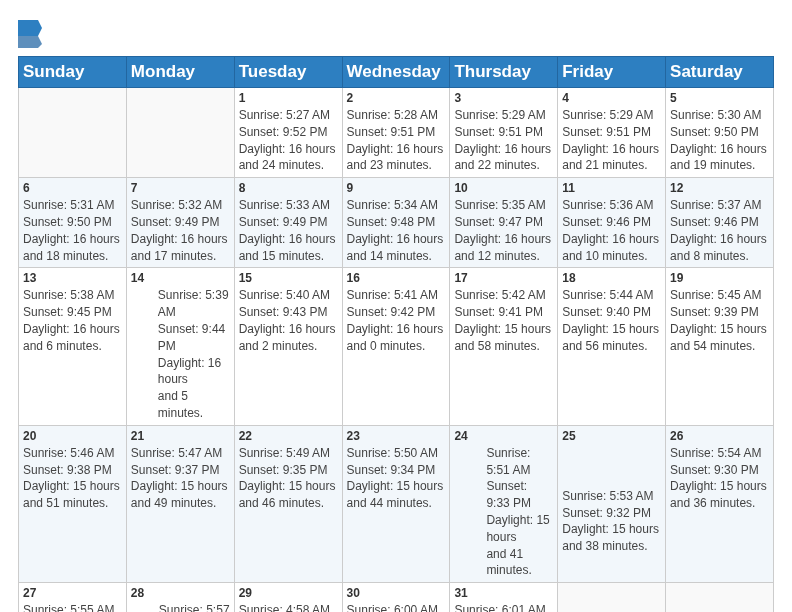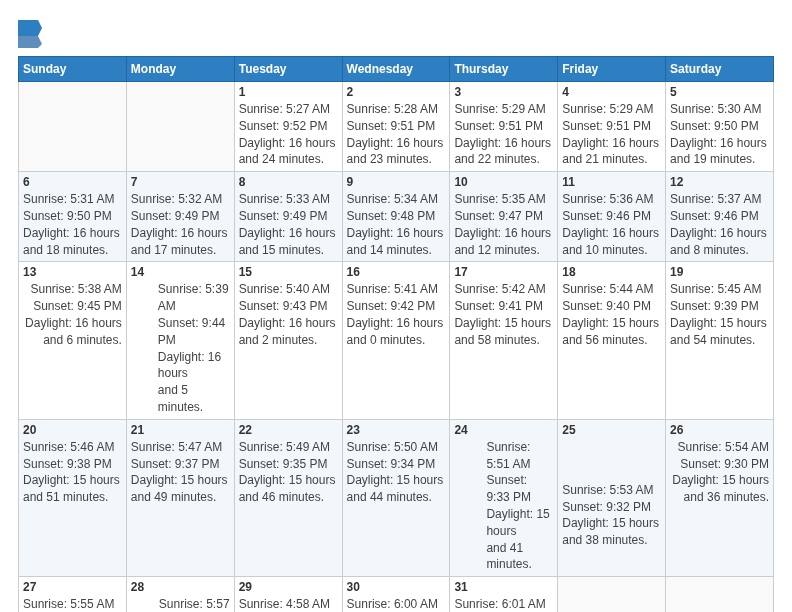--- a/index.html
+++ b/index.html
@@ -59,21 +59,21 @@
     .calendar {
       flex: 1;
       border: 1px solid #ccc;
       border-collapse: collapse;
       width: 100%;
       table-layout: fixed;
     }
     .calendar th {
       background: #2d7fc1;
       color: #fff;
-      font-size: 12px;
+      font-size: 17px;
       font-weight: bold;
       padding: 5px 4px;
       text-align: left;
       border: 1px solid #2266a0;
     }
     .calendar td {
       vertical-align: top;
       border: 1px solid #ccc;
       padding: 3px 4px;
       font-size: 9.5px;
@@ -218,21 +218,21 @@
             <span class="day-num">12</span>
             <div class="cell-text" style="white-space: pre-line;">Sunrise: 5:37 AM
 Sunset: 9:46 PM
 Daylight: 16 hours
 and 8 minutes.</div>
           </td>
         </tr>
         <tr class="row-even">
           <td>
             <span class="day-num">13</span>
-            <div class="cell-text" style="white-space: pre-line; text-align: right;">Sunrise: 5:38 AM
+            <div class="cell-text" style="white-space: pre-line;">Sunrise: 5:38 AM
 Sunset: 9:45 PM
 Daylight: 16 hours
 and 6 minutes.</div>
           </td>
           <td>
             <span class="day-num">14</span>
             <div class="cell-text" style="white-space: pre-line; margin-left: 27px;">Sunrise: 5:39 AM
 Sunset: 9:44 PM
 Daylight: 16 hours
 and 5 minutes.</div>
@@ -311,21 +311,21 @@
           </td>
           <td>
             <span class="day-num">25</span>
             <div class="cell-text" style="white-space: pre-line; margin-top: 45px;">Sunrise: 5:53 AM
 Sunset: 9:32 PM
 Daylight: 15 hours
 and 38 minutes.</div>
           </td>
           <td>
             <span class="day-num">26</span>
-            <div class="cell-text" style="white-space: pre-line; text-align: right;">Sunrise: 5:54 AM
+            <div class="cell-text" style="white-space: pre-line;">Sunrise: 5:54 AM
 Sunset: 9:30 PM
 Daylight: 15 hours
 and 36 minutes.</div>
           </td>
         </tr>
         <tr class="row-even">
           <td>
             <span class="day-num">27</span>
             <div class="cell-text" style="white-space: pre-line;">Sunrise: 5:55 AM
 Sunset: 9:29 PM

